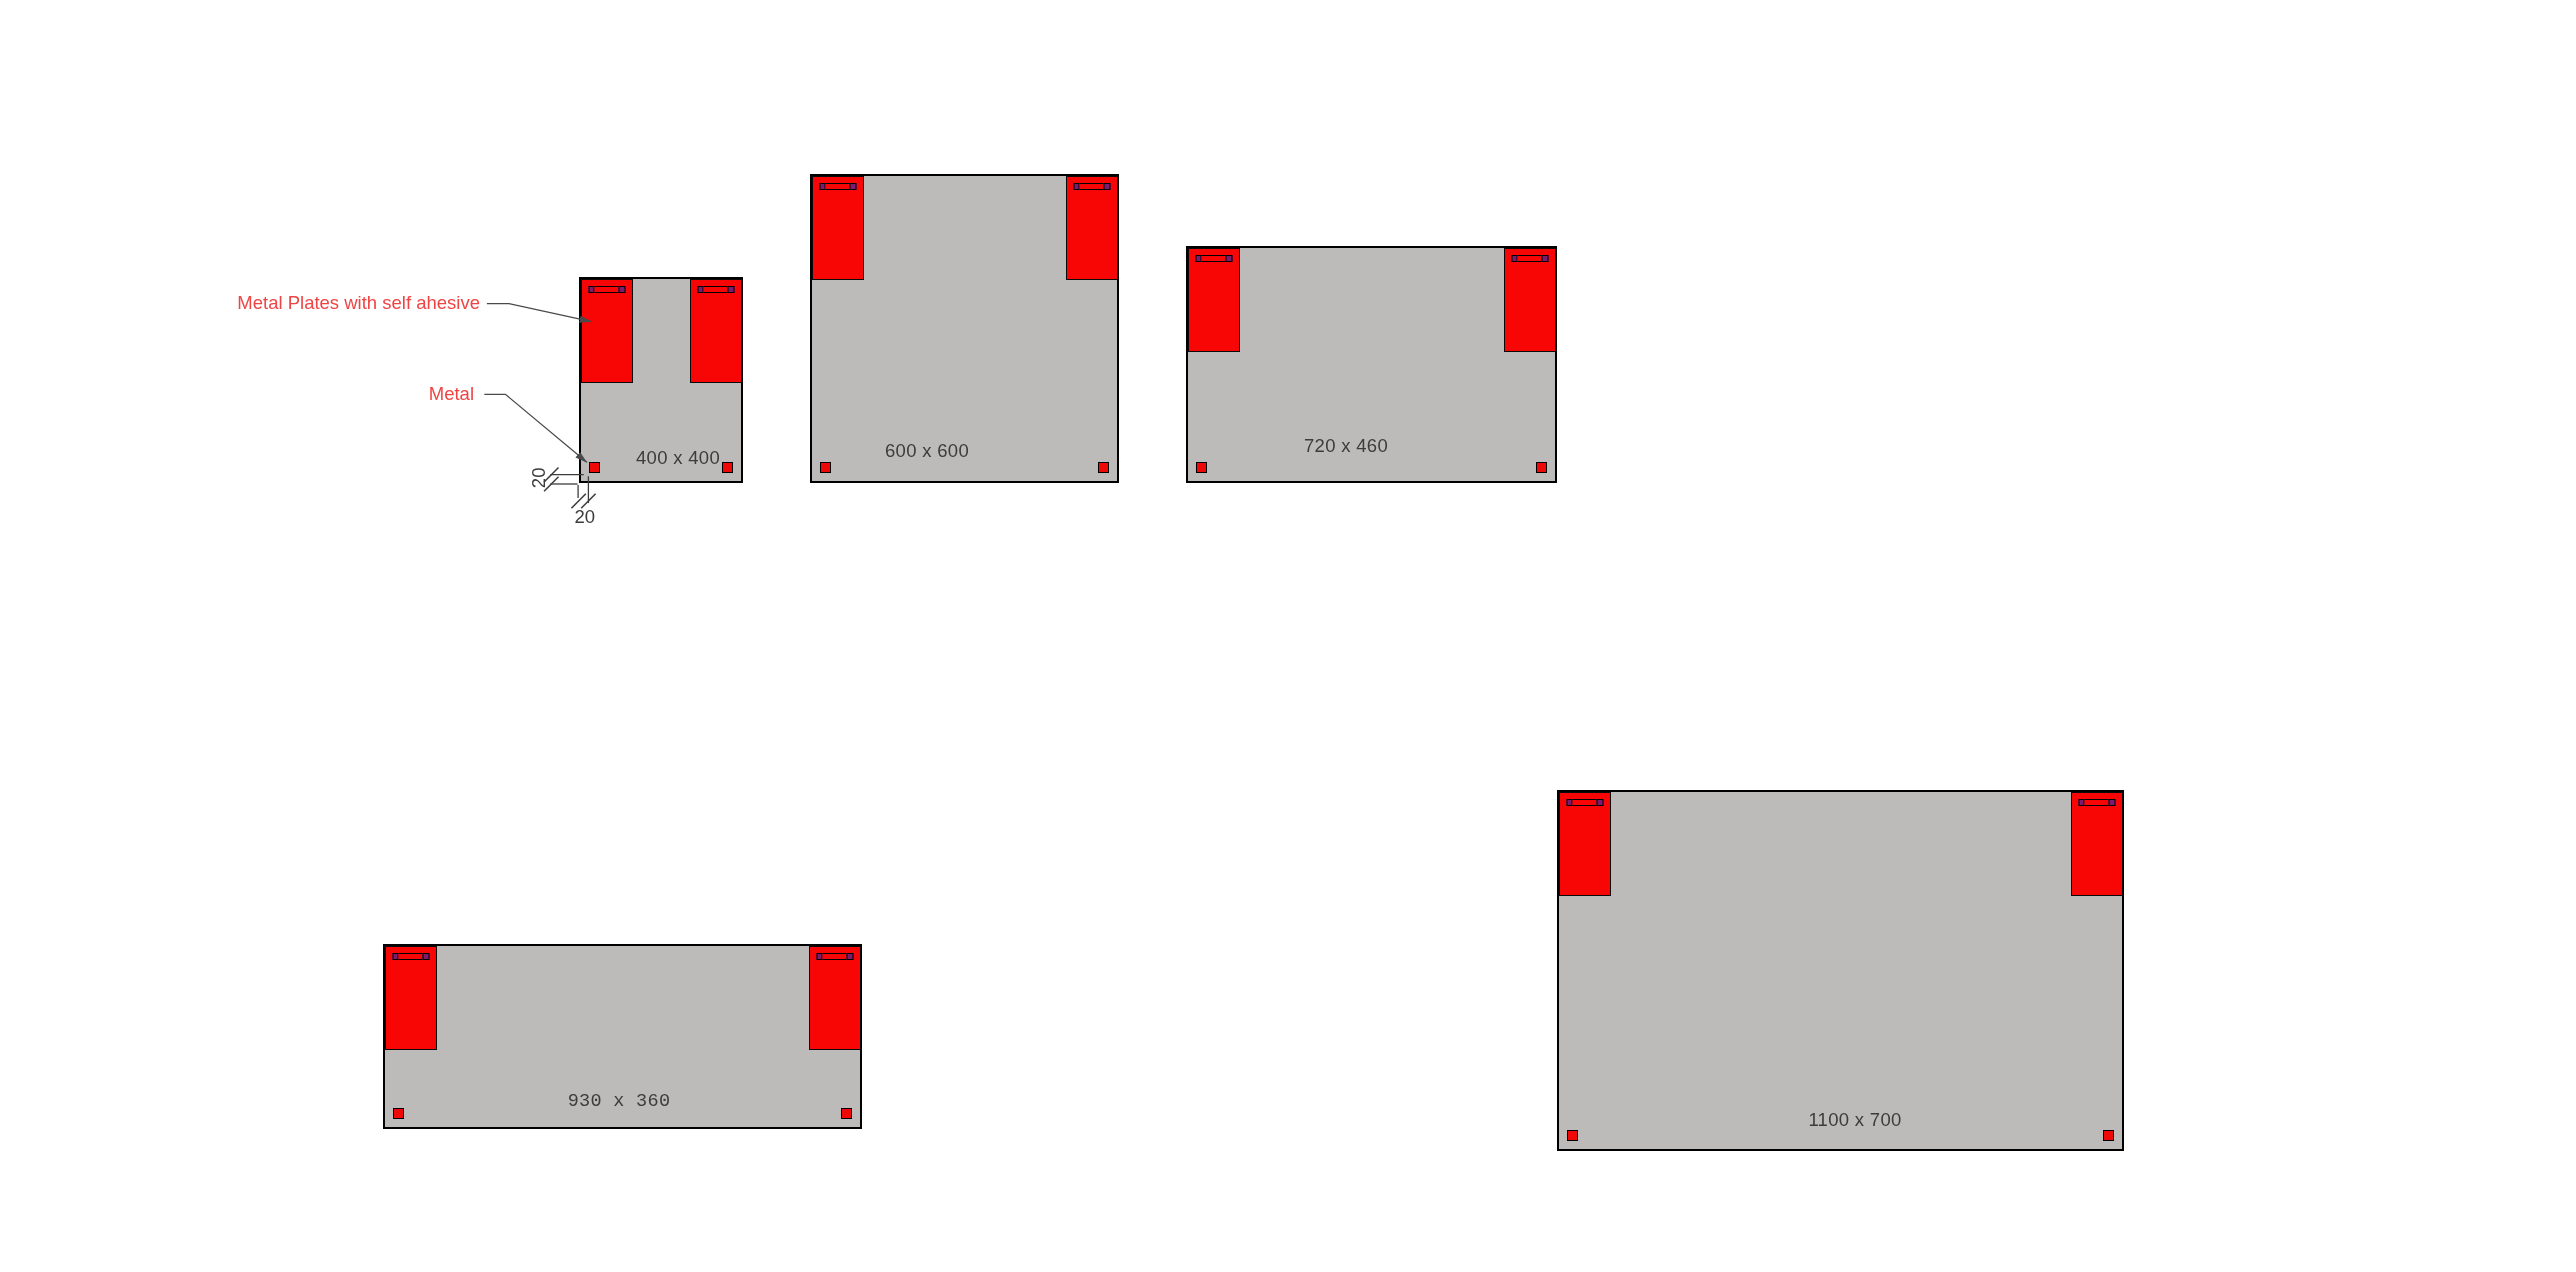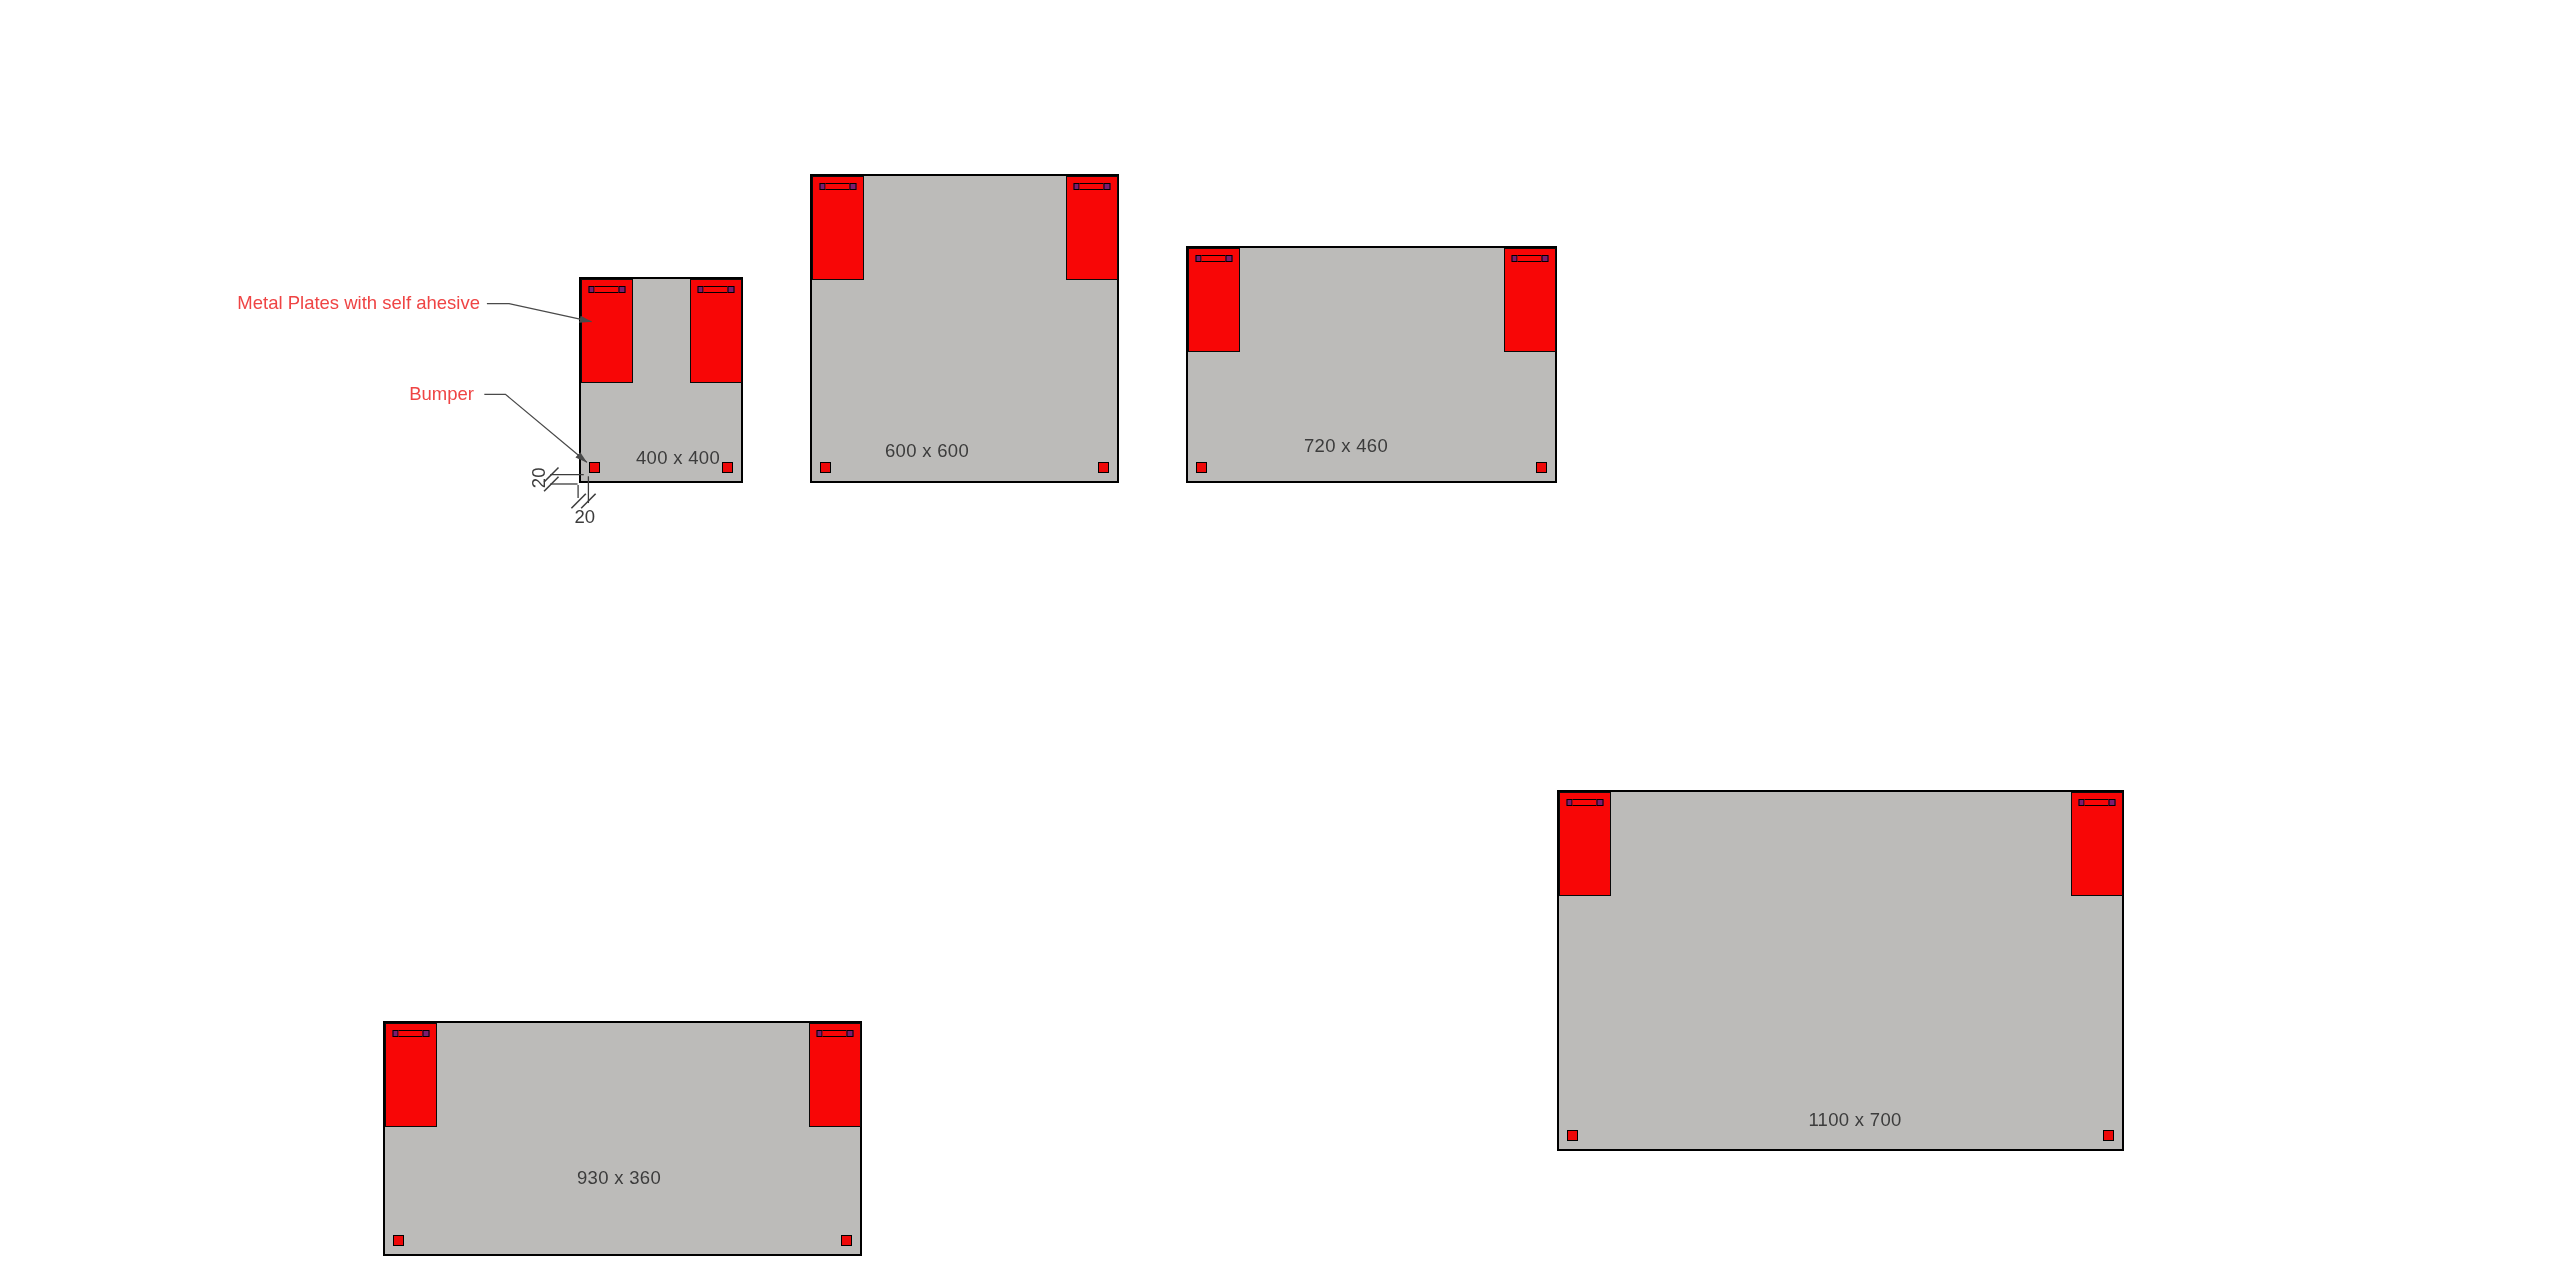--- a/index.html
+++ b/index.html
@@ -95,21 +95,21 @@
     fill:#3c3c3c;
     text-anchor:middle;
   }
 </style>
 </head>
 <body>
 
 <div id="canvas">
 
   <div class="note" id="note-metal" style="left: 480px; top: 303px;">Metal Plates with self ahesive</div>
-  <div class="note" id="note-bumper" style="left: 474px; top: 394px;">Bumper</div>
+  <div class="note" id="note-bumper" style="left: 474px; top: 394px;">Metal</div>
 
   <div class="panel" style="left: 579px; top: 277px; width: 164px; height: 206px;">
       <div class="plate left">
         <div class="slot">
           <div class="slot-end"></div>
           <div class="slot-bar"></div>
           <div class="slot-end"></div>
         </div>
       </div>
       <div class="plate right">
@@ -154,21 +154,21 @@
         <div class="slot">
           <div class="slot-end"></div>
           <div class="slot-bar"></div>
           <div class="slot-end"></div>
         </div>
       </div>
       <div class="bumper left"></div>
       <div class="bumper right"></div>
       <div class="panel-label" style="left: 158px; top: 198px;">720 x 460</div>
     </div>
-    <div class="panel" style="left: 383px; top: 1021px; width: 479px; height: 235px;">
+    <div class="panel" style="left: 383px; top: 944px; width: 479px; height: 185px; font-family: Liberation Mono, monospace;">
       <div class="plate left">
         <div class="slot">
           <div class="slot-end"></div>
           <div class="slot-bar"></div>
           <div class="slot-end"></div>
         </div>
       </div>
       <div class="plate right">
         <div class="slot">
           <div class="slot-end"></div>

